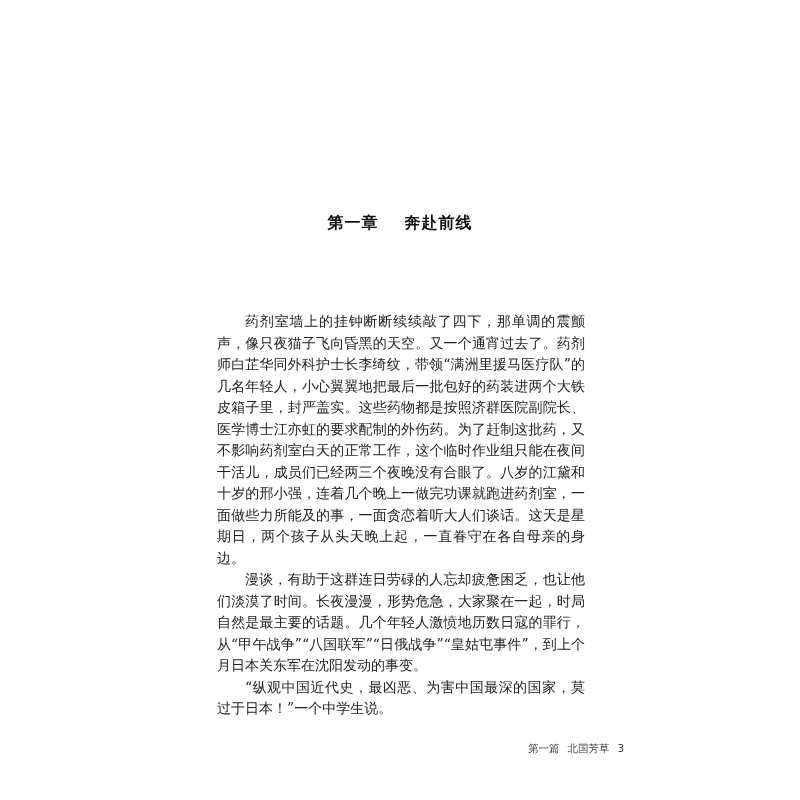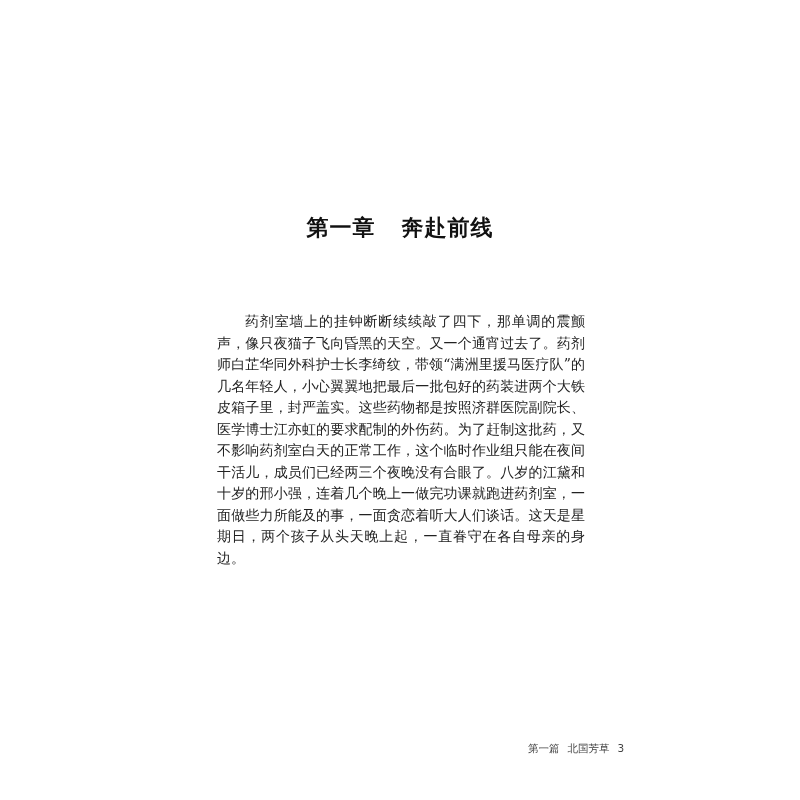--- a/index.html
+++ b/index.html
@@ -1,35 +1,37 @@
 <!DOCTYPE html>
 <html><head>
   <meta charset="utf-8">
   <style>
     html, body { margin: 0; padding: 0; background: #ffffff; }
     body { width: 800px; height: 800px; position: relative; overflow: hidden;
            font-family: "DejaVu Serif", "Liberation Serif", serif; color: #1a1a1a; }
     .chapter-title { position: absolute; left: 0; width: 800px; top: 213px; text-align: center;
            font-family: "DejaVu Sans", "Liberation Sans", sans-serif;
-           font-size: 22px; font-weight: bold; letter-spacing: 1px; color: #111; }
+           font-size: 16px; font-weight: bold; letter-spacing: 1px; color: #111; }
     .chapter-title .gap { display: inline-block; width: 26px; }
     .body-text { position: absolute; left: 217px; top: 311px; width: 368px;
            font-size: 14px; line-height: 21.5px; text-align: justify; color: #222; }
     .body-text p { margin: 0; text-indent: 2em; }
     .footer { position: absolute; top: 742px; left: 520px; width: 100px;
            font-family: "DejaVu Sans", "Liberation Sans", sans-serif;
            font-size: 10.5px; color: #444; text-align: center; white-space: nowrap; }
     .footer span { margin-left: 8px; }
   </style>
 </head>
 <body>
 
 <div class="chapter-title">
   <span>第一章</span><span class="gap"></span><span>奔赴前线</span>
 </div>
 
 <div class="body-text">
   <p>药剂室墙上的挂钟断断续续敲了四下，那单调的震颤声，像只夜猫子飞向昏黑的天空。又一个通宵过去了。药剂师白芷华同外科护士长李绮纹，带领“满洲里援马医疗队”的几名年轻人，小心翼翼地把最后一批包好的药装进两个大铁皮箱子里，封严盖实。这些药物都是按照济群医院副院长、医学博士江亦虹的要求配制的外伤药。为了赶制这批药，又不影响药剂室白天的正常工作，这个临时作业组只能在夜间干活儿，成员们已经两三个夜晚没有合眼了。八岁的江黛和十岁的邢小强，连着几个晚上一做完功课就跑进药剂室，一面做些力所能及的事，一面贪恋着听大人们谈话。这天是星期日，两个孩子从头天晚上起，一直眷守在各自母亲的身边。</p>
+  <p>漫谈，有助于这群连日劳碌的人忘却疲惫困乏，也让他们淡漠了时间。长夜漫漫，形势危急，大家聚在一起，时局自然是最主要的话题。几个年轻人激愤地历数日寇的罪行，从“甲午战争”“八国联军”“日俄战争”“皇姑屯事件”，到上个月日本关东军在沈阳发动的事变。</p>
+  <p>“纵观中国近代史，最凶恶、为害中国最深的国家，莫过于日本！”一个中学生说。</p>
 </div>
 
 <div class="footer">
   <span>第一篇</span><span>北国芳草</span><span>3</span>
 </div>
 
 </body></html>

